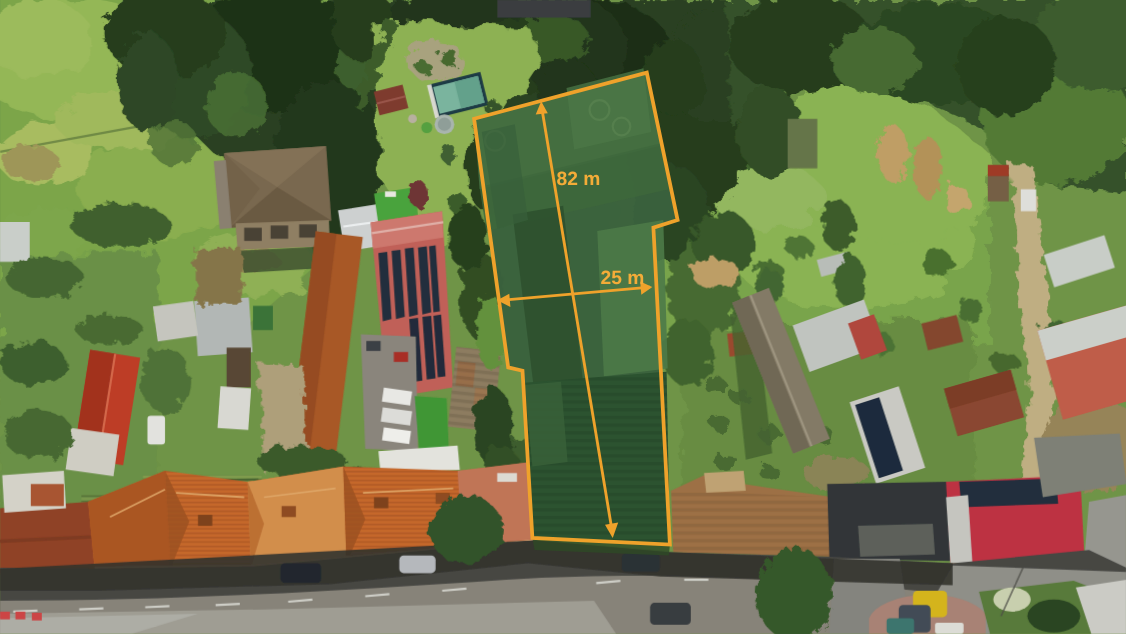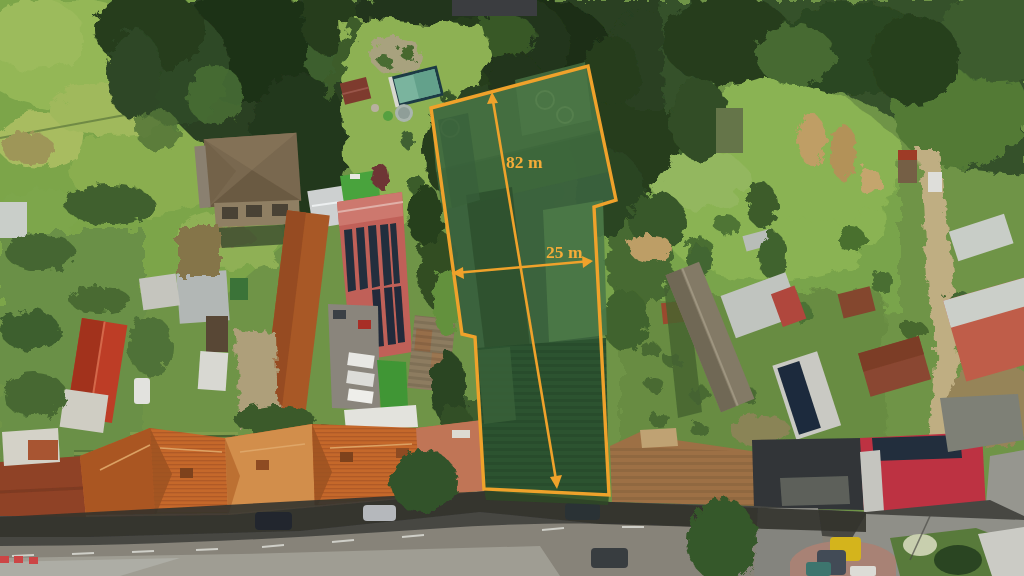--- a/index.html
+++ b/index.html
@@ -1,16 +1,16 @@
 <!DOCTYPE html>
 <html><head>
 <meta charset="utf-8">
 <style>
 html,body{margin:0;padding:0;background:#6a8f4a;}
-#scene{width:1024px;height:576px;overflow:hidden;position:relative;font-family:Liberation Serif, serif;}
+#scene{width:1024px;height:576px;overflow:hidden;position:relative;font-family:Liberation Sans, sans-serif;}
 </style>
 </head>
 <body>
 <div id="scene">
 <svg width="1024" height="576" viewBox="0 0 1024 576" xmlns="http://www.w3.org/2000/svg">
 <defs>
 <filter id="rough" x="-30%" y="-30%" width="160%" height="160%">
           <feTurbulence type="fractalNoise" baseFrequency="0.09" numOctaves="3" seed="7" result="n"></feTurbulence>
           <feDisplacementMap in="SourceGraphic" in2="n" scale="14"></feDisplacementMap>
         </filter>

